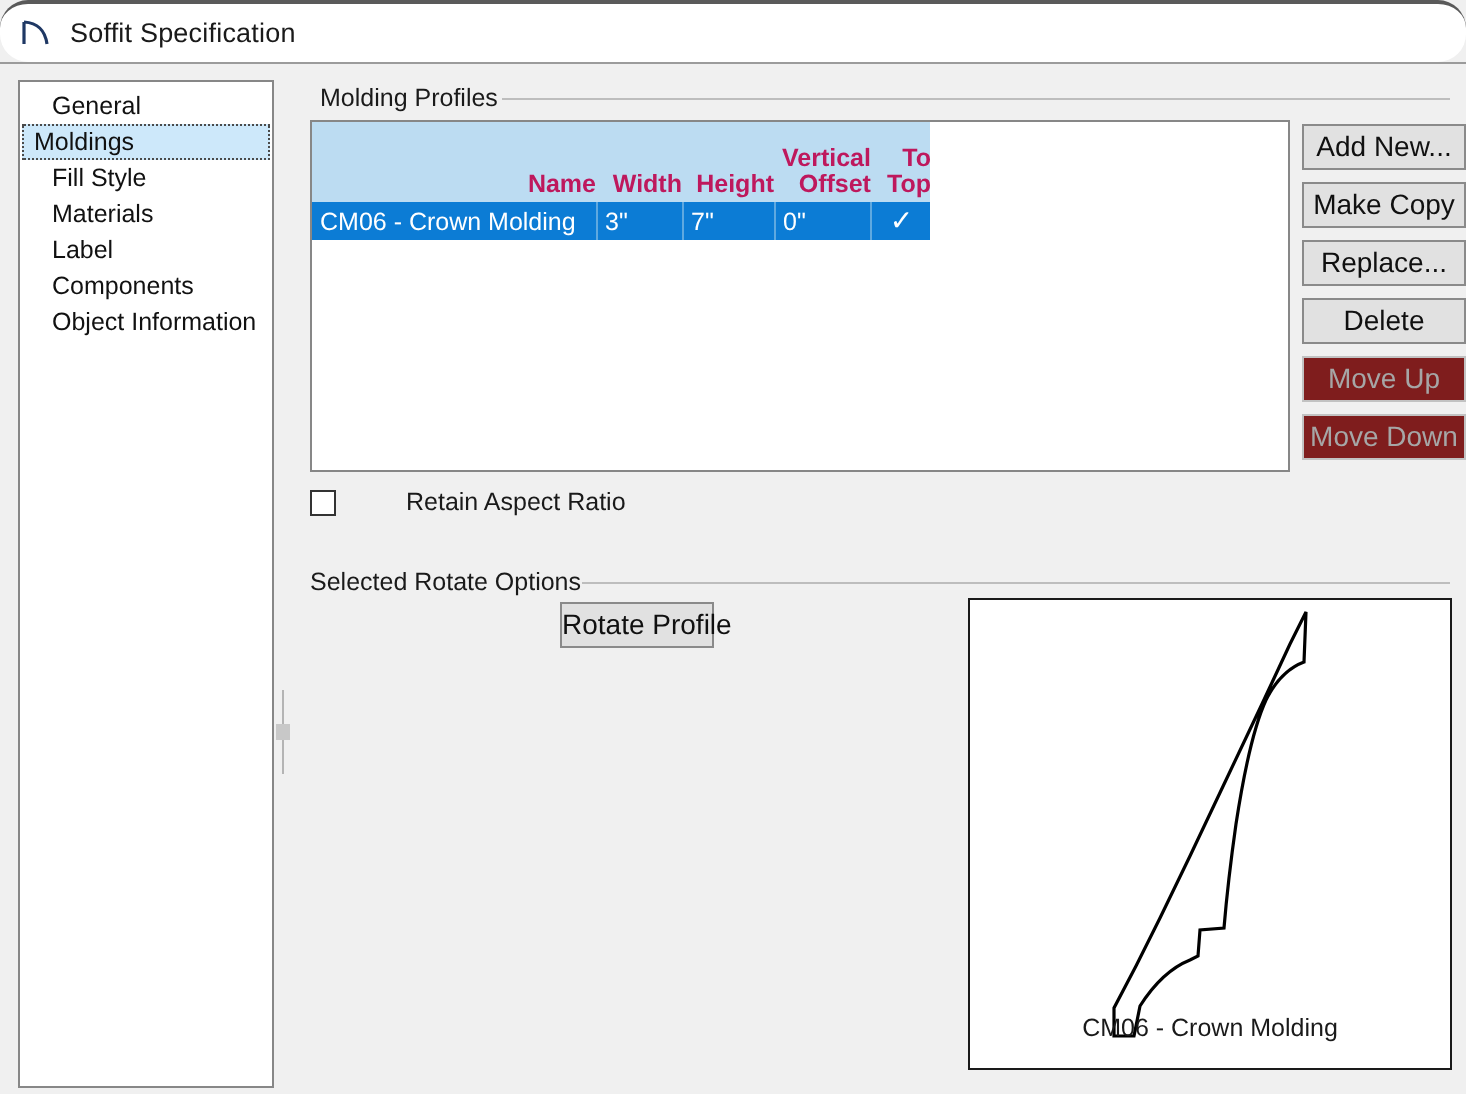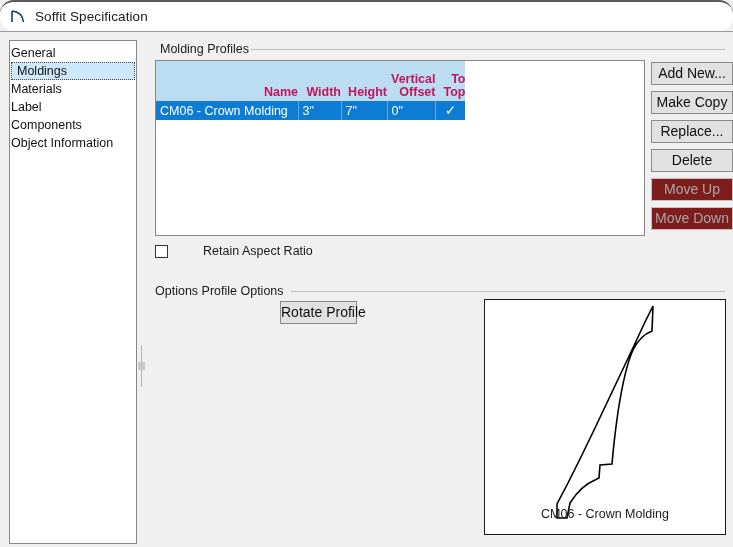--- a/index.html
+++ b/index.html
@@ -59,21 +59,21 @@
     height: 504px;
     background: #ffffff;
     border: 1px solid #878787;
     box-sizing: border-box;
     padding-top: 3px;
     overflow: hidden;
   }
   .side-item {
     height: 18px;
     line-height: 18px;
-    padding-left: 1px;
+    padding-left: 16px;
     font-size: 12.5px;
     color: #111111;
     white-space: nowrap;
     box-sizing: border-box;
   }
   .side-item.selected {
     background: #cde8fa;
     outline: 1px dotted #4a4a4a;
     outline-offset: -1px;
     margin: 0 1px;
@@ -264,20 +264,21 @@
       </svg>
     </span>
     <span id="title-text">Soffit Specification</span>
   </div>
 </div>
 <div id="titlebar-sep"></div>
 
 <div id="sidebar">
   <div class="side-item">General</div>
   <div class="side-item selected">Moldings</div>
+  <div class="side-item">Fill Style</div>
   <div class="side-item">Materials</div>
   <div class="side-item">Label</div>
   <div class="side-item">Components</div>
   <div class="side-item">Object Information</div>
 </div>
 
 <div id="splitter">
   <div class="bar"></div>
   <div class="grip"></div>
 </div>
@@ -326,21 +327,21 @@
     <button class="btn" id="btn-delete">Delete</button>
     <button class="btn disabled" id="btn-moveup">Move Up</button>
     <button class="btn disabled" id="btn-movedown">Move Down</button>
   </div>
 
   <div id="retain-row">
     <span class="checkbox"></span>
     <span id="retain-label">Retain Aspect Ratio</span>
   </div>
 
-  <div class="group-label" id="spo-label">Options Profile Options</div>
+  <div class="group-label" id="spo-label">Selected Rotate Options</div>
   <div class="group-line" id="spo-line"></div>
 
   <button class="btn" id="btn-rotate">Rotate Profile</button>
 
   <div id="preview">
     <svg width="240" height="234" viewBox="0 0 240 234">
       <path d="M168 6 L167 31 C159 34 153 40 148 50
                C142 63 137 86 133 112
                C130 133 128 152 127 164
                L115 165 L114 178 L110 180

